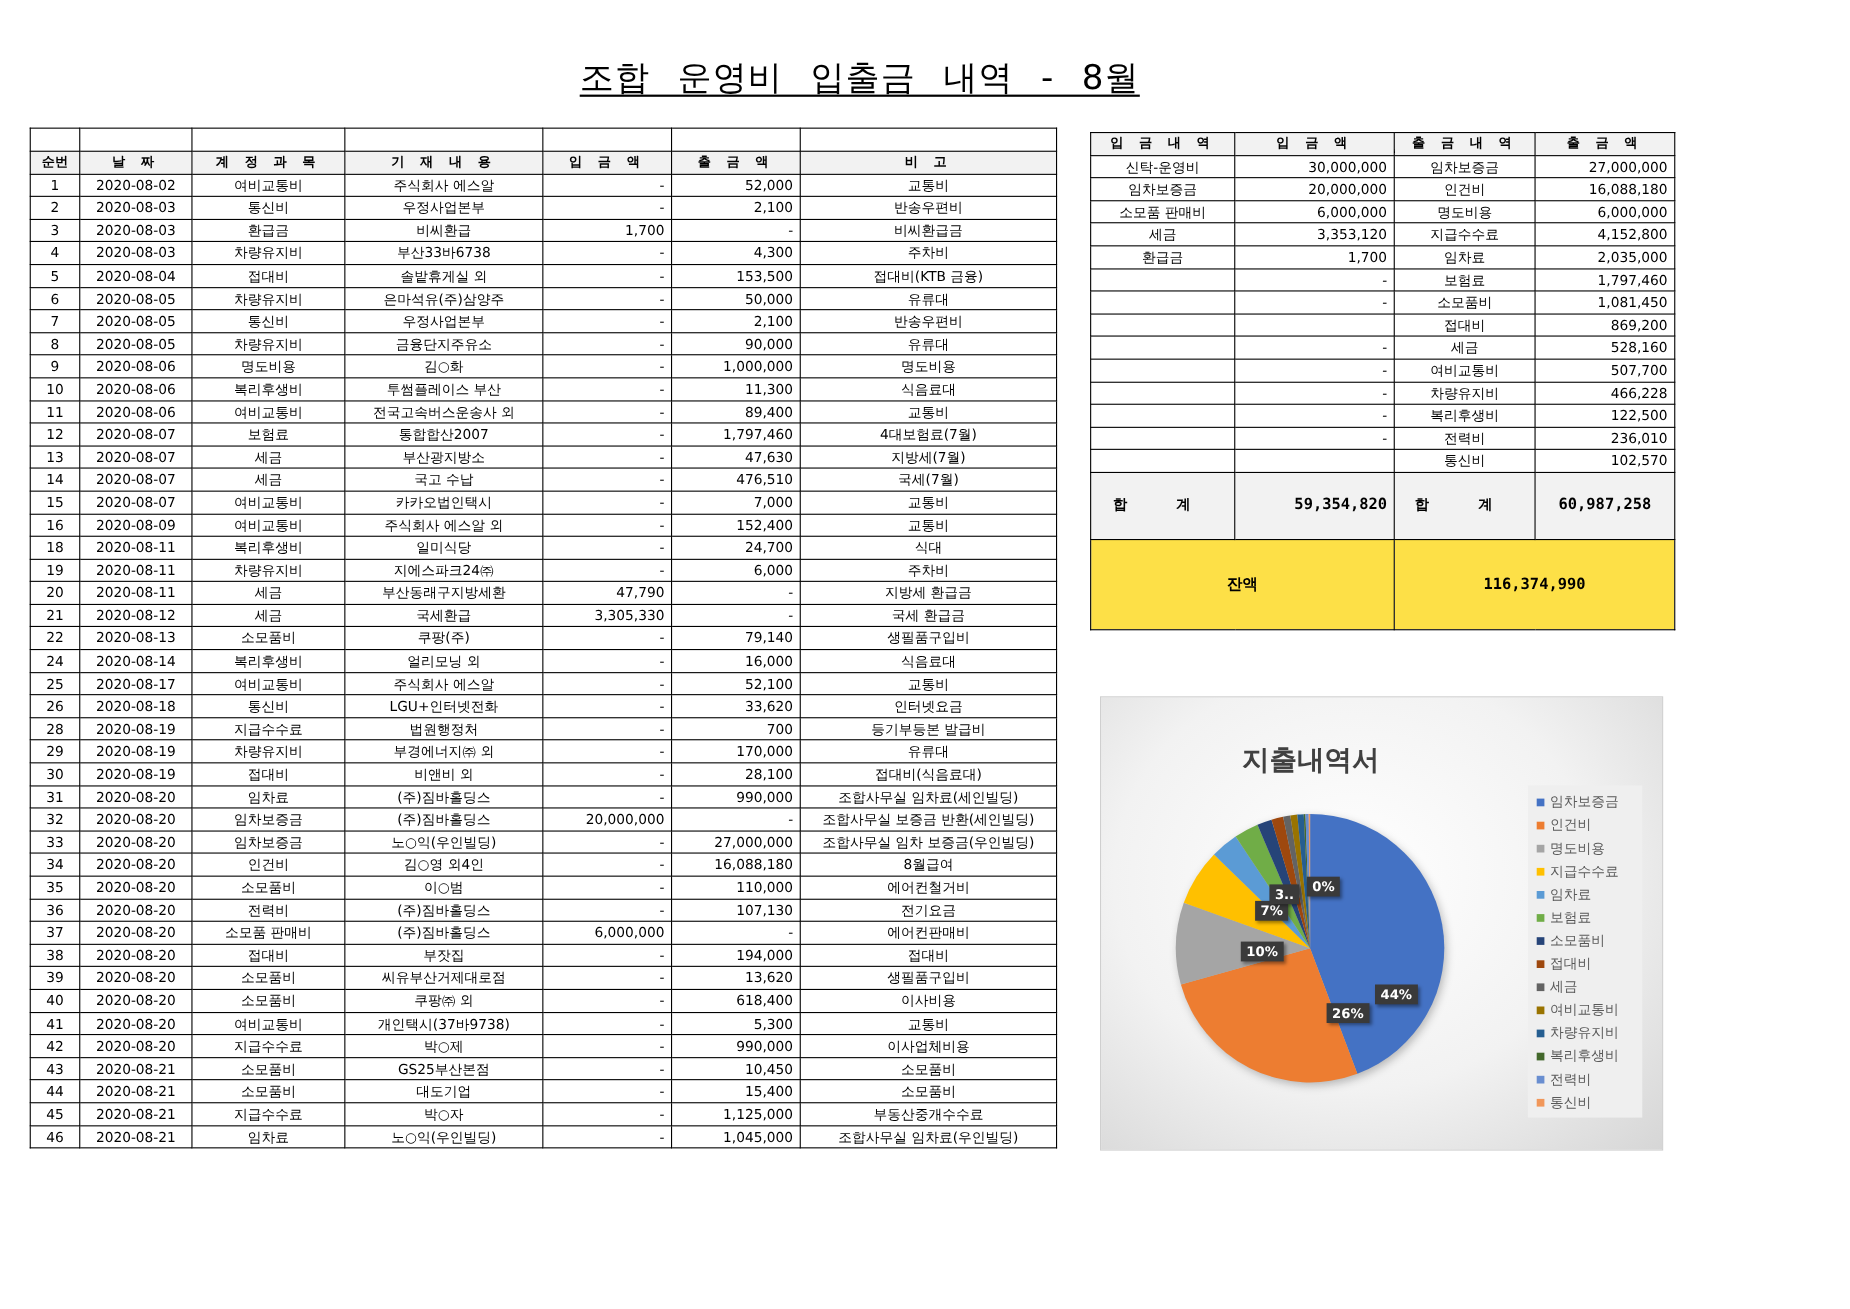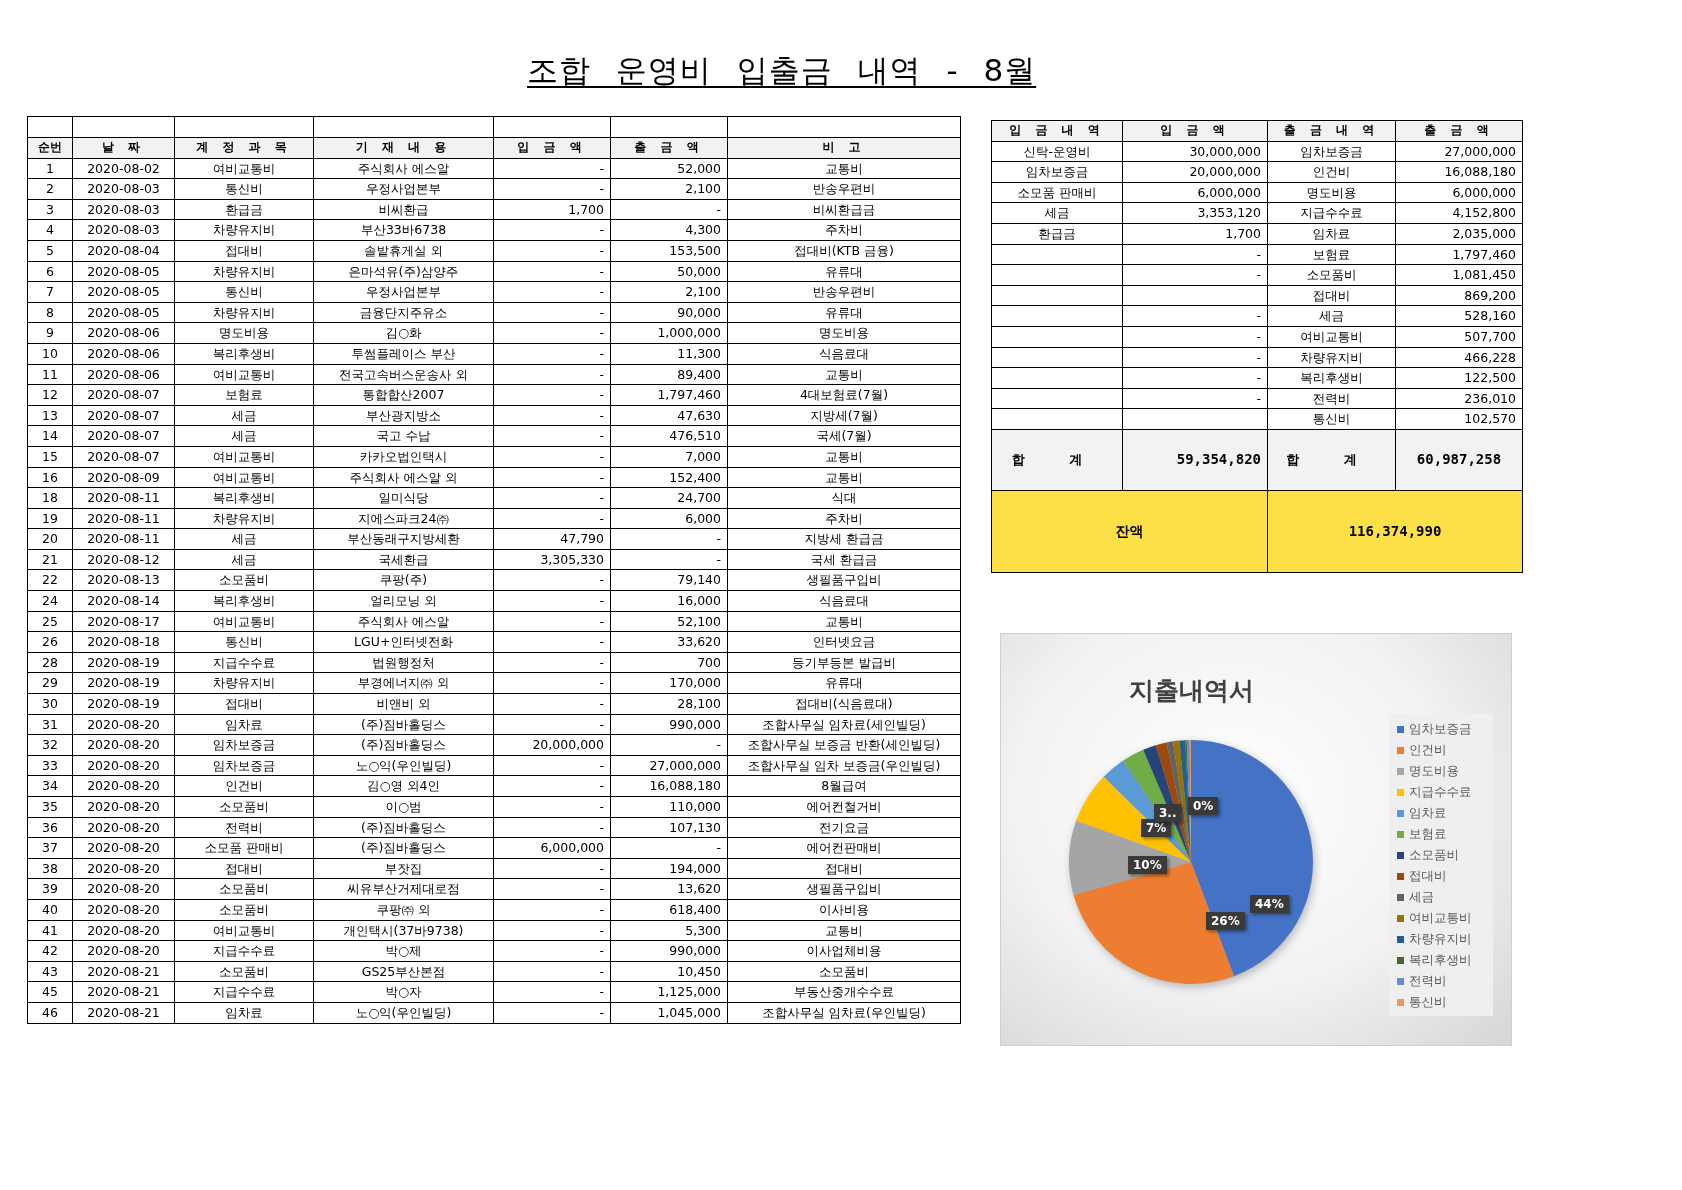--- a/index.html
+++ b/index.html
@@ -421,20 +421,29 @@
       <tr>
         <td class="c">43</td>
         <td class="c">2020-08-21</td>
         <td class="c">소모품비</td>
         <td class="c">GS25부산본점</td>
         <td class="r">-</td>
         <td class="r">10,450</td>
         <td class="c">소모품비</td>
       </tr>
       <tr>
+        <td class="c">44</td>
+        <td class="c">2020-08-21</td>
+        <td class="c">소모품비</td>
+        <td class="c">대도기업</td>
+        <td class="r">-</td>
+        <td class="r">15,400</td>
+        <td class="c">소모품비</td>
+      </tr>
+      <tr>
         <td class="c">45</td>
         <td class="c">2020-08-21</td>
         <td class="c">지급수수료</td>
         <td class="c">박○자</td>
         <td class="r">-</td>
         <td class="r">1,125,000</td>
         <td class="c">부동산중개수수료</td>
       </tr>
       <tr>
         <td class="c">46</td>

